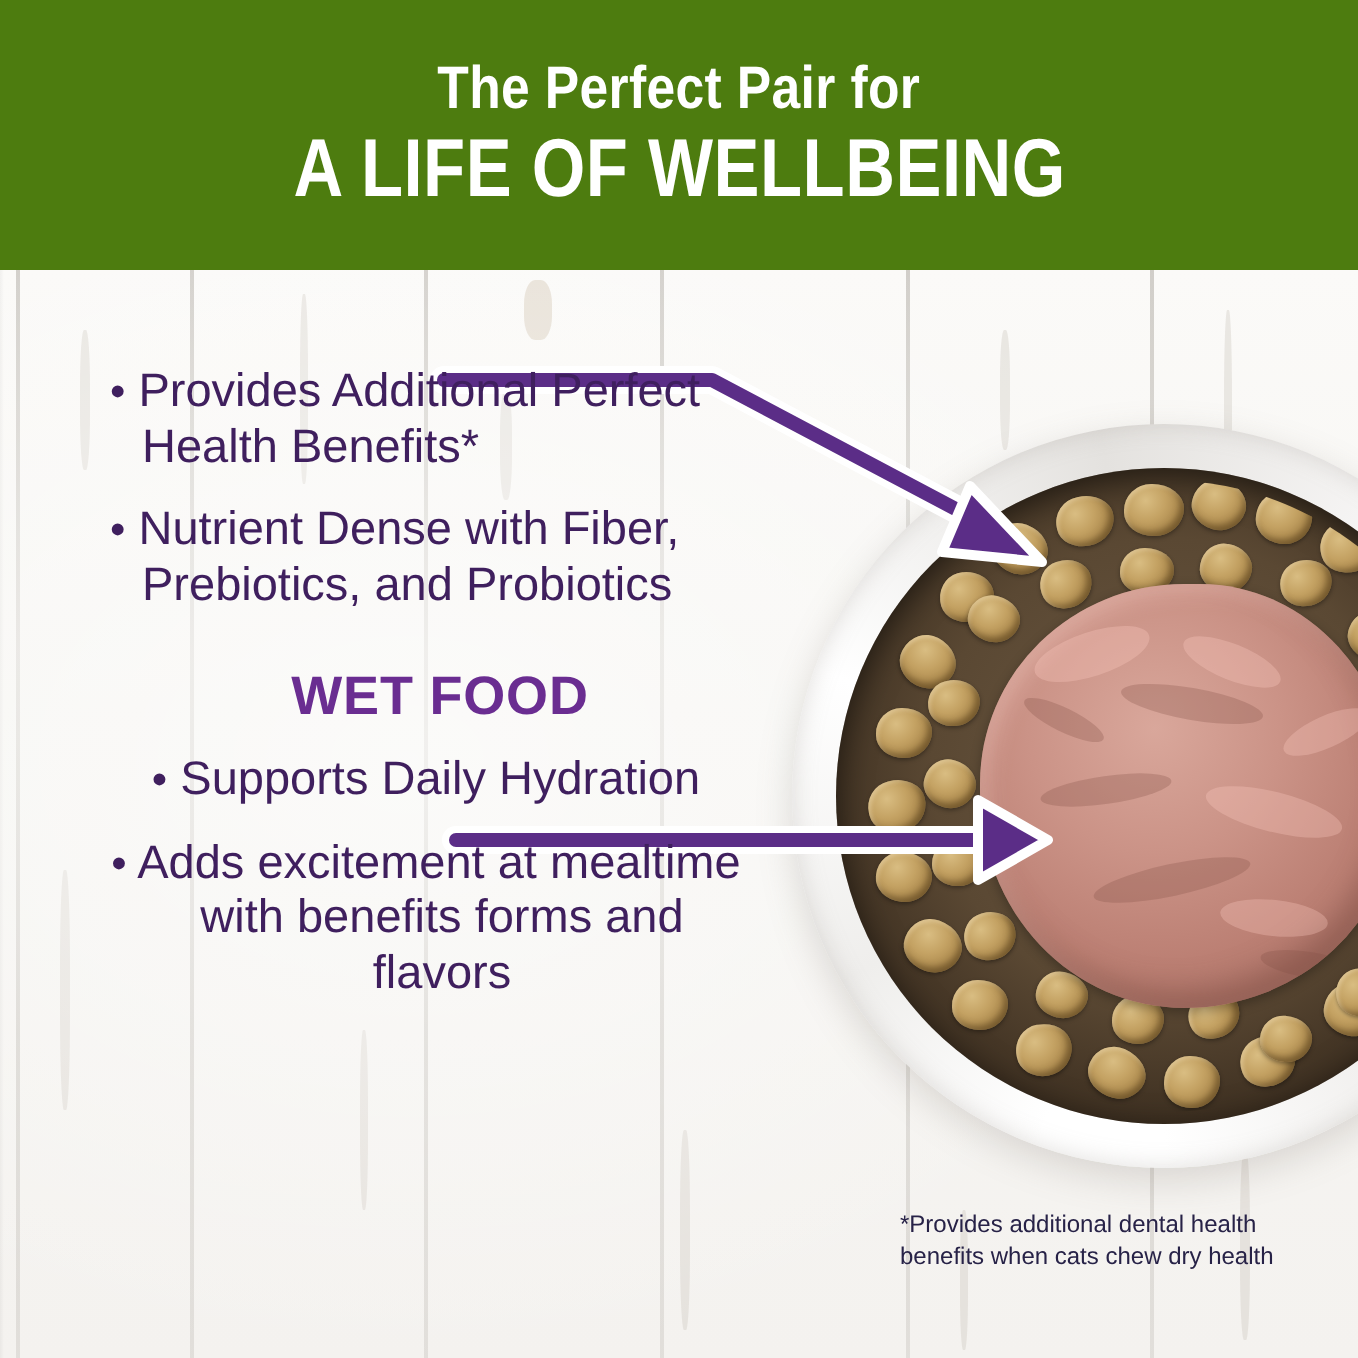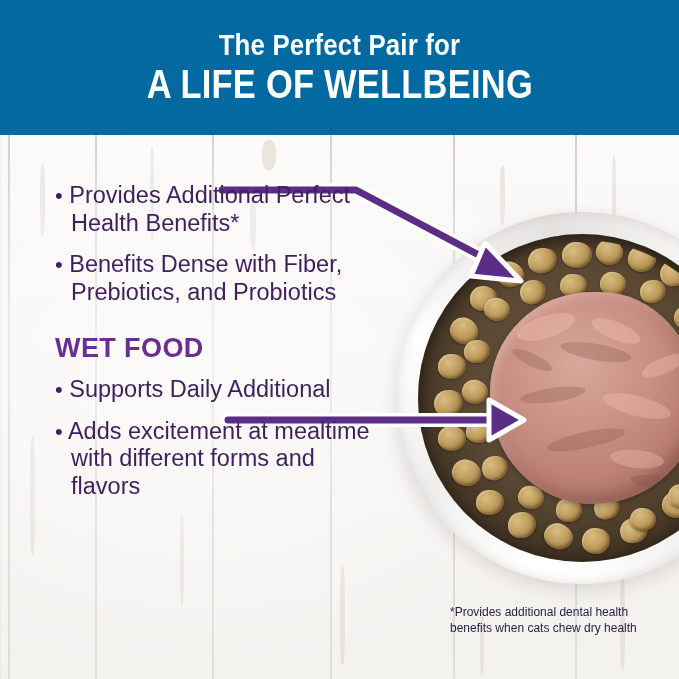--- a/index.html
+++ b/index.html
@@ -17,21 +17,21 @@
     overflow: hidden;
     background: #f4f3f1;
   }
 
   
   .header {
     position: absolute;
     left: 0; top: 0;
     width: 679px;
     height: 135px;
-    background: #0369a1;
+    background: #4d7c0f;
     box-sizing: border-box;
     display: flex;
     flex-direction: column;
     align-items: center;
     justify-content: center;
     overflow: hidden;
   }
   .header-line1 {
     color: #ffffff;
     font-family: "Liberation Sans Narrow", "Liberation Sans", sans-serif;
@@ -203,20 +203,21 @@
     text-indent: -16px;
     padding-left: 16px;
     max-width: 300px;
   }
   .bullet .dot {
     color: #3f1f5e;
     font-size: 22px;
   }
   .wet-block {
     margin-top: 28px;
+    text-align: center;
   }
 
   
   .footnote {
     position: absolute;
     left: 450px;
     top: 604px;
     width: 220px;
     color: #272247;
     font-size: 12px;
@@ -332,29 +333,29 @@
       <path d="M 228 420 L 498 420" stroke="#5b2d87" stroke-width="7" fill="none" stroke-linecap="round"></path>
       <polygon points="524,420 489,400 489,440" fill="#5b2d87" stroke="#ffffff" stroke-width="5" stroke-linejoin="round"></polygon>
     </g>
   </svg>
 
   <div class="copy">
 
     <div>
       <ul class="bullet-list">
         <li class="bullet"><span class="dot">•</span> <span>Provides Additional Perfect Health Benefits*</span></li>
-        <li class="bullet"><span class="dot">•</span> <span>Benefits Dense with Fiber, Prebiotics, and Probiotics</span></li>
+        <li class="bullet"><span class="dot">•</span> <span>Nutrient Dense with Fiber, Prebiotics, and Probiotics</span></li>
       </ul>
     </div>
 
     <div class="wet-block">
       <h2 class="section-head">WET FOOD</h2>
       <ul class="bullet-list">
-        <li class="bullet"><span class="dot">•</span> <span>Supports Daily Additional</span></li>
-        <li class="bullet"><span class="dot">•</span> <span>Adds excitement at mealtime with different forms and flavors</span></li>
+        <li class="bullet"><span class="dot">•</span> <span>Supports Daily Hydration</span></li>
+        <li class="bullet"><span class="dot">•</span> <span>Adds excitement at mealtime with benefits forms and flavors</span></li>
       </ul>
     </div>
   </div>
 
   <div class="footnote">
     <div>*Provides additional dental health</div>
     <div>benefits when cats chew dry health</div>
   </div>
 
 </div>

